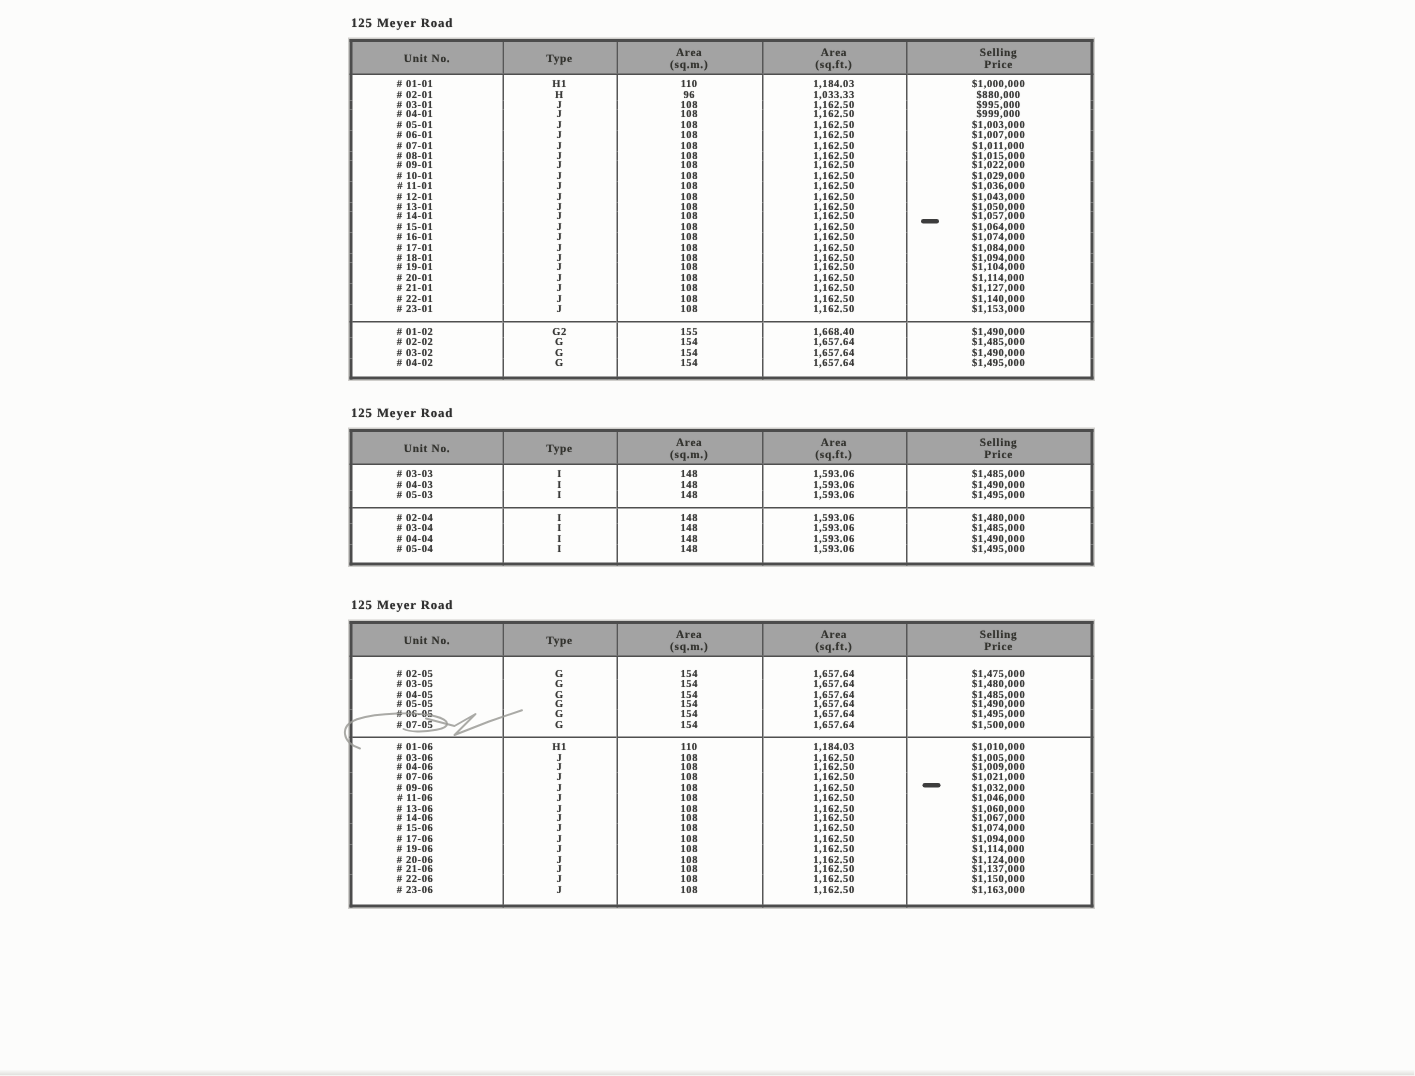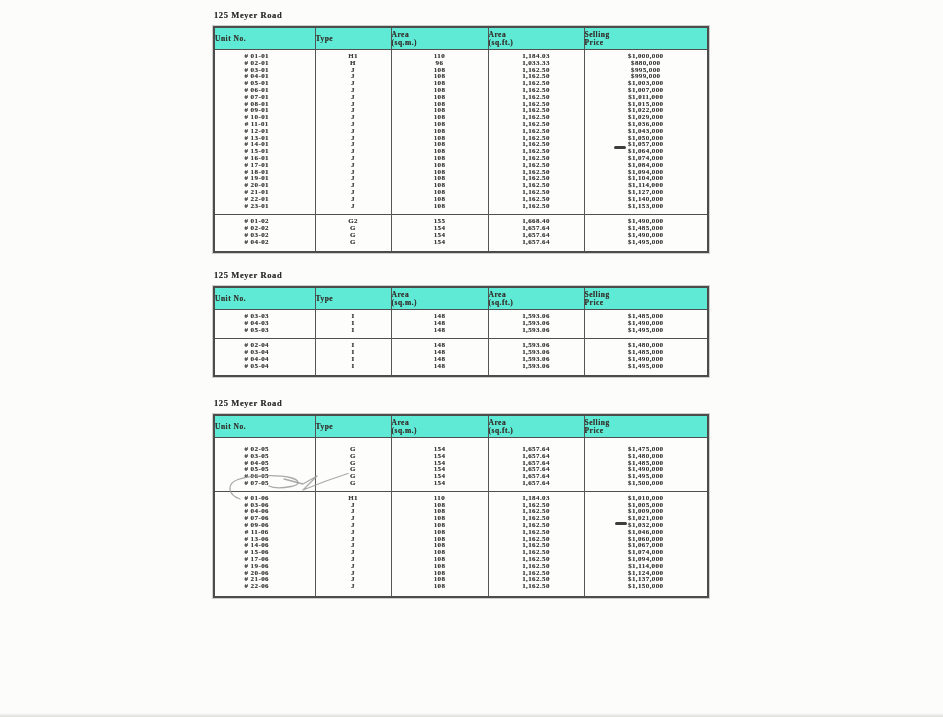--- a/index.html
+++ b/index.html
@@ -3,39 +3,39 @@
 <meta charset="utf-8">
 <style>
   html,body{margin:0;padding:0;}
   body{
     width:943px;height:717px;
     background:#fbfbfa;
     font-family:"Liberation Serif","DejaVu Serif",serif;
     overflow:hidden;
   }
   .sheet{position:relative;width:943px;height:717px;background:#fcfcfb;}
-  .section{position:absolute;left:213px;width:570px;}
+  .section{position:absolute;left:233px;width:570px;}
   .s0{top:9px;}
   .s1{top:269px;}
   .s2{top:397px;}
   .sec-title{
     font-size:8.5px;font-weight:700;letter-spacing:.6px;color:#2f2f2f;
     line-height:12px;margin:0 0 5px 1px;
     text-shadow:0 0 .5px rgba(60,60,60,.7);
   }
   table{
     width:494px;table-layout:fixed;border-collapse:collapse;
     border:2px solid #4c4c4c;
     box-shadow:0 0 0 1px #cfcecb;
     background:#fdfdfc;
   }
   th{
-    background:#5eead4;
+    background:#a3a3a3;
     font-size:7.5px;font-weight:700;letter-spacing:.5px;color:#34342f;
-    line-height:8px;padding:3px 0 2px 0;text-align:left;
+    line-height:8px;padding:3px 0 2px 0;text-align:center;
     border-bottom:1.6px solid #4f4f4f;
     text-shadow:0 0 .5px rgba(60,60,60,.65);
   }
   th+th, td+td{border-left:1.4px solid #565656;}
   tbody+tbody{border-top:1.6px solid #4f4f4f;margin-left:37px;}
   td{
     font-size:7px;font-weight:700;letter-spacing:.4px;color:#3a3a38;
     line-height:6.8px;padding:0;text-align:center;white-space:nowrap;
     text-shadow:0 0 .5px rgba(70,70,70,.6);
   }
@@ -544,20 +544,27 @@
             <td>1,162.50</td>
             <td>$1,137,000</td>
           </tr>
           <tr>
             <td># 22-06</td>
             <td>J</td>
             <td>108</td>
             <td>1,162.50</td>
             <td>$1,150,000</td>
           </tr>
+          <tr>
+            <td># 23-06</td>
+            <td>J</td>
+            <td>108</td>
+            <td>1,162.50</td>
+            <td>$1,163,000</td>
+          </tr>
         </tbody>
       </table>
   </section>
 
   <div class="dash dash1"></div>
   <div class="dash dash2"></div>
 
   <svg class="loop" width="126" height="34" viewBox="0 0 126 34">
     <path d="M 14 28 C 2 24 0 13 12 8.5 C 26 4 52 3.5 64 6.5 C 74 9 75 13.5 65 15.5 C 56 17.3 47 17 43 15" fill="none" stroke="#9b9b97" stroke-width="1.3" stroke-linecap="round" stroke-linejoin="round" opacity="0.85"></path>
     <path d="M 58 8 L 77 13 L 91 5 L 77 19 L 100 10 L 122 2.5" fill="none" stroke="#9b9b97" stroke-width="1.3" stroke-linecap="round" stroke-linejoin="round" opacity="0.85"></path>

